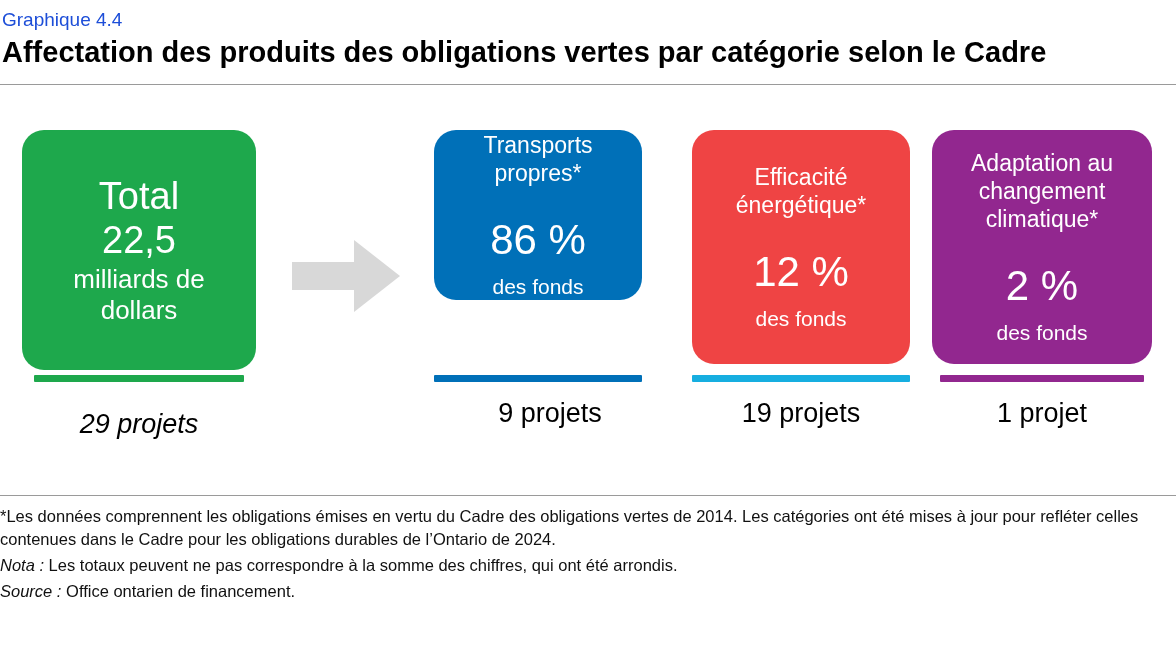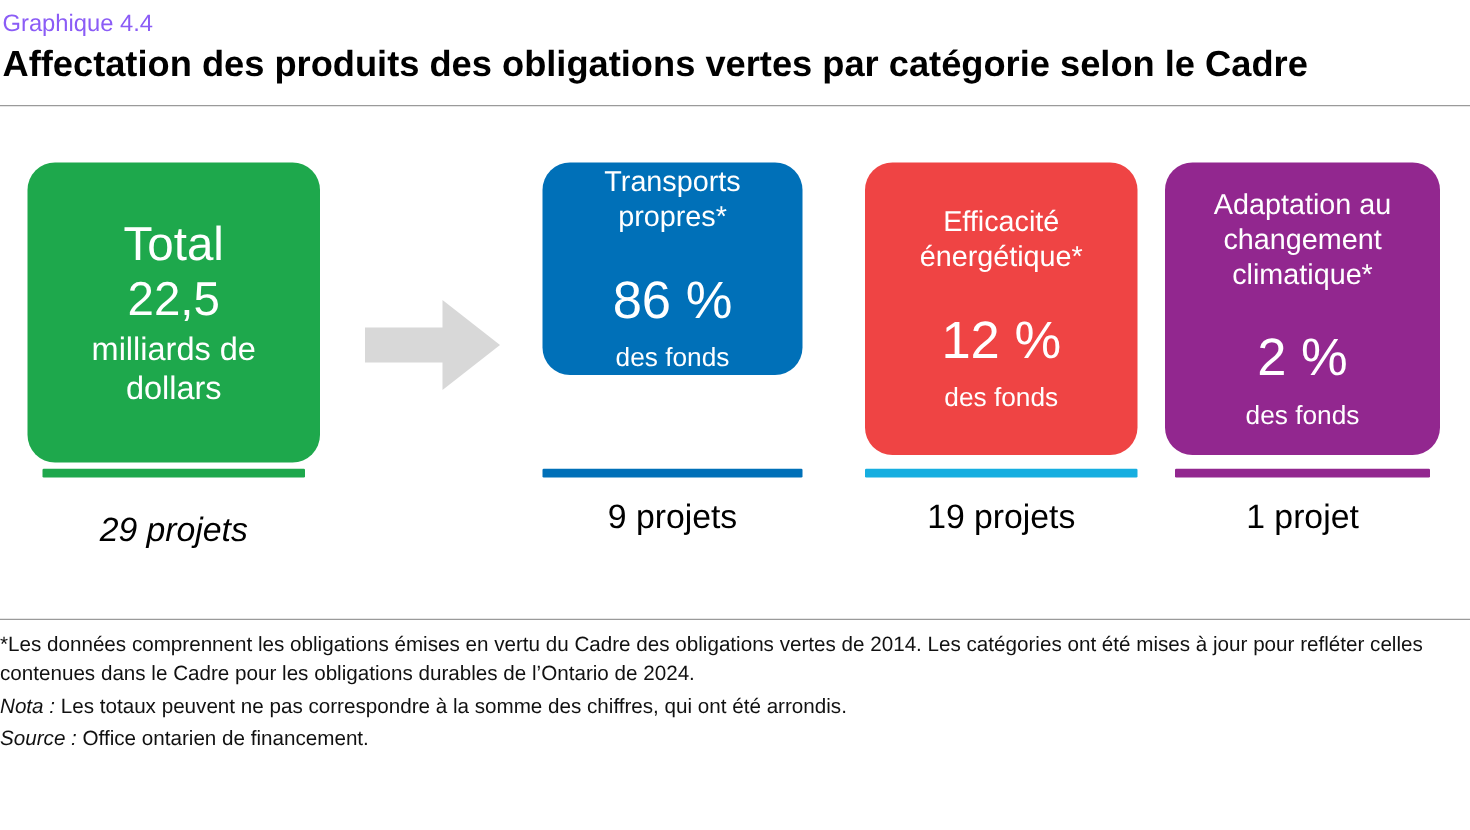--- a/index.html
+++ b/index.html
@@ -17,21 +17,21 @@
     overflow: hidden;
   }
 
   
   .header {
     padding: 8px 0 0 2px;
   }
   .fig-number {
     font-size: 19px;
     line-height: 24px;
-    color: #8b5cf6;
+    color: #1d4ed8;
     font-weight: 400;
   }
   .fig-title {
     font-size: 29px;
     line-height: 35px;
     font-weight: 700;
     color: #000000;
     margin-top: 3px;
     max-width: 1120px;
   }
@@ -137,21 +137,21 @@
     text-align: center;
     font-size: 27px;
     line-height: 32px;
     color: #000000;
   }
 
   .bar-total { left: 34px; top: 0; width: 210px; }
   .lab-total { left: 14px; top: 33px; width: 250px; font-style: italic; }
 
   .bar-a { left: 434px; top: 0; width: 208px; }
-  .lab-a { left: 434px; top: 22px; width: 208px; }
+  .lab-a { left: 446px; top: 22px; width: 208px; }
 
   .bar-b { left: 692px; top: 0; width: 218px; }
   .lab-b { left: 692px; top: 22px; width: 218px; }
 
   .bar-c { left: 940px; top: 0; width: 204px; }
   .lab-c { left: 932px; top: 22px; width: 220px; }
 
   
   .notes-rule {
     border-top: 1px solid #9a9a9a;

